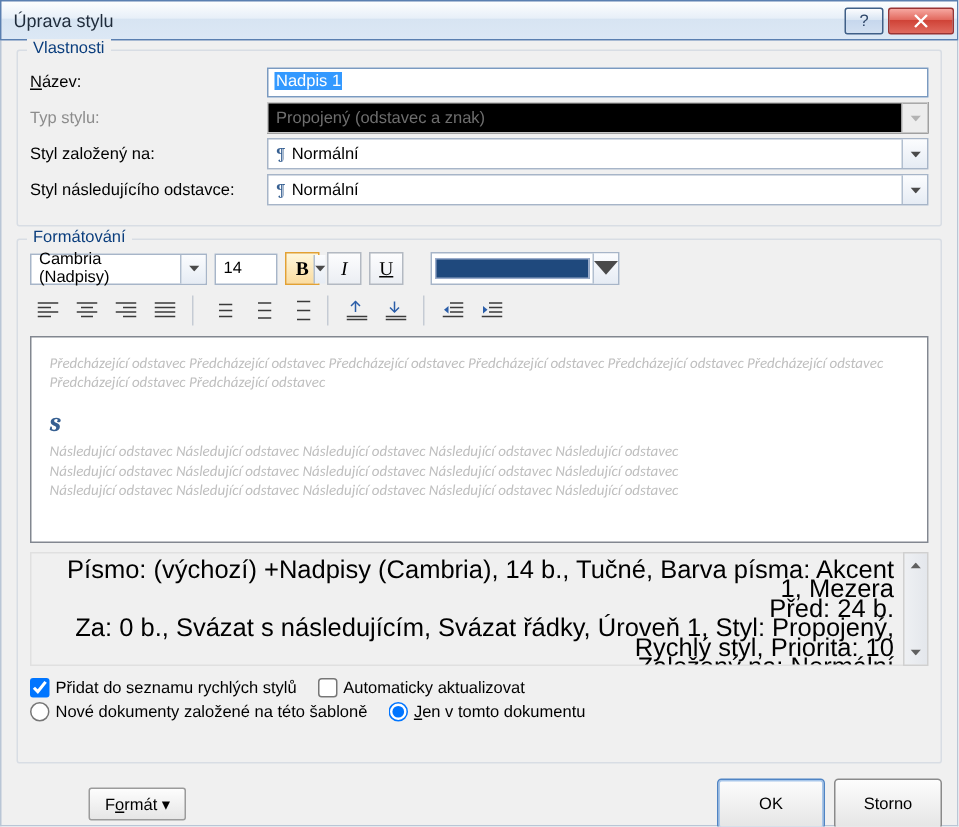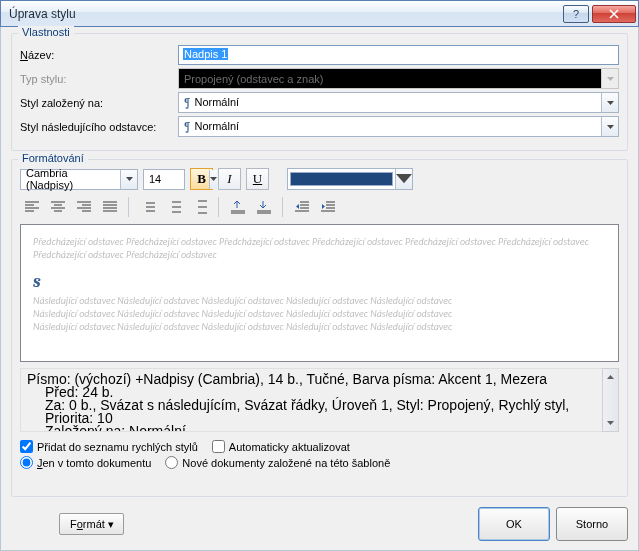--- a/index.html
+++ b/index.html
@@ -125,22 +125,22 @@
     font-size: 10px;
     line-height: 13px;
     color: #bfbfbf;
   }
   .preview .pitalic { font-style: italic; }
   .preview .sample { color:#365f91; font-family: Cambria, serif; font-style: italic; font-weight:bold; font-size:18px; margin: 14px 0 6px 0;}
   
   .desc-wrap { display:flex; margin-top:6px;}
   .desc {
     flex:1; border: 1px solid #e0e0e0; border-right:none;
-    background:#f0f0f0; padding: 4px 6px; height:64px;
-    font-size: 14px; color:#000; line-height:13px; overflow:hidden;
+    background:#f0f0f0; padding: 4px 6px; height:76px;
+    font-size: 17px; color:#000; line-height:13px; overflow:hidden;text-align:right;
   }
   .vscroll {
     width:17px; border:1px solid #d0d0d0;
     background: linear-gradient(90deg,#eef0f3,#e4e7ec);
     display:flex; flex-direction:column; justify-content:space-between;
   }
   .vscroll .sbbtn { height:16px; display:flex; align-items:center;justify-content:center; }
   
   .opts { margin-top:8px; }
   .row-opts { display:flex; align-items:center; gap:14px; margin:3px 0; }
@@ -422,26 +422,26 @@
             <input type="checkbox" checked="" style="">
             <span>Přidat do seznamu rychlých stylů</span>
           </label>
         <label class="chk">
             <input type="checkbox" style="">
             <span>Automaticky aktualizovat</span>
           </label>
       </div>
       <div class="row-opts">
         <label class="rdo">
+            <input type="radio" name="scope" style="">
+            <span>Nové dokumenty založené na této šabloně</span>
+          </label>
+        <label class="rdo">
             <input type="radio" name="scope" checked="" style="">
             <span><span class="u">J</span><span>en v tomto dokumentu</span></span>
-          </label>
-        <label class="rdo">
-            <input type="radio" name="scope" style="">
-            <span>Nové dokumenty založené na této šabloně</span>
           </label>
       </div>
     </div>
   </div>
 
   <div class="bottom">
     <button class="fmt-btn">
       <span><span>F</span><span class="u">o</span><span>rmát</span> ▾</span>
     </button>
     <div class="spacer"></div>

